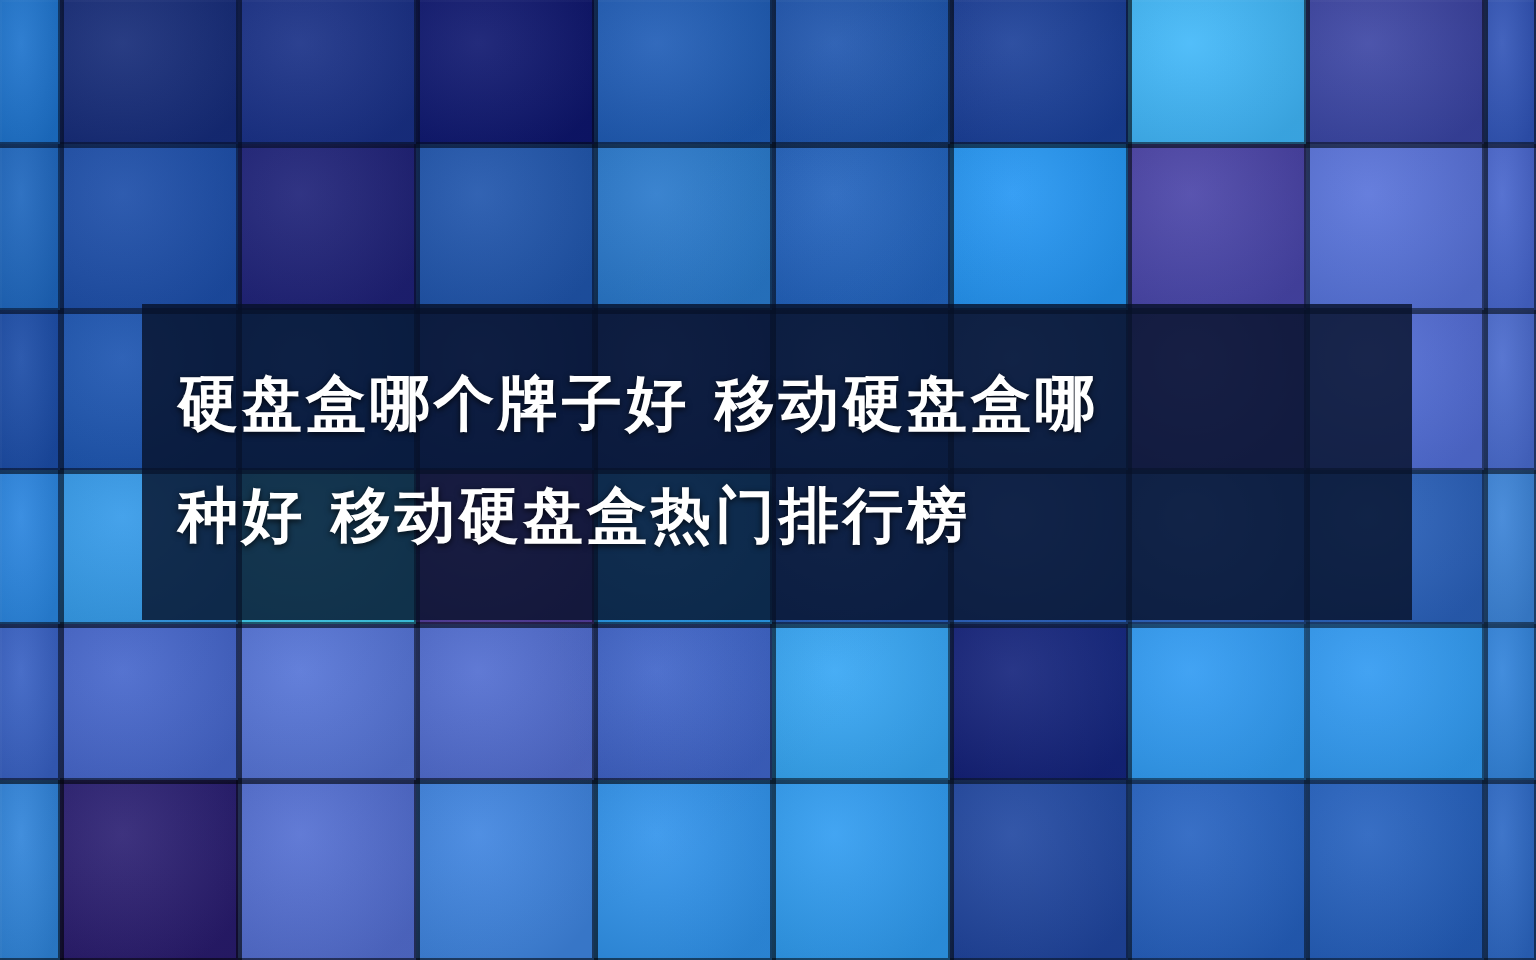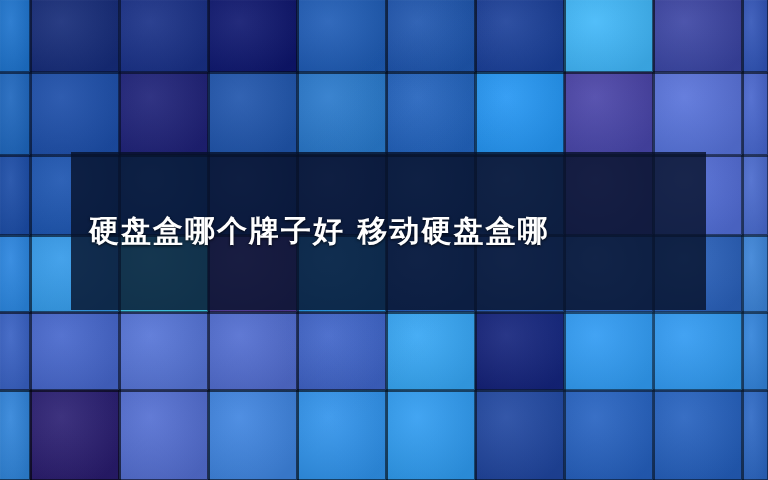--- a/index.html
+++ b/index.html
@@ -160,15 +160,16 @@
       <div class="seam-h" style="top: 72px;"></div>
       <div class="seam-h" style="top: 155px;"></div>
       <div class="seam-h" style="top: 235px;"></div>
       <div class="seam-h" style="top: 312px;"></div>
       <div class="seam-h" style="top: 390px;"></div>
     </div>
   <div id="glow"></div>
 
   <div id="text-panel">
     <div class="headline-line">硬盘盒哪个牌子好 移动硬盘盒哪</div>
+    <div class="headline-line">种好 移动硬盘盒热门排行榜</div>
   </div>
 
 </div>
 
 </body></html>

